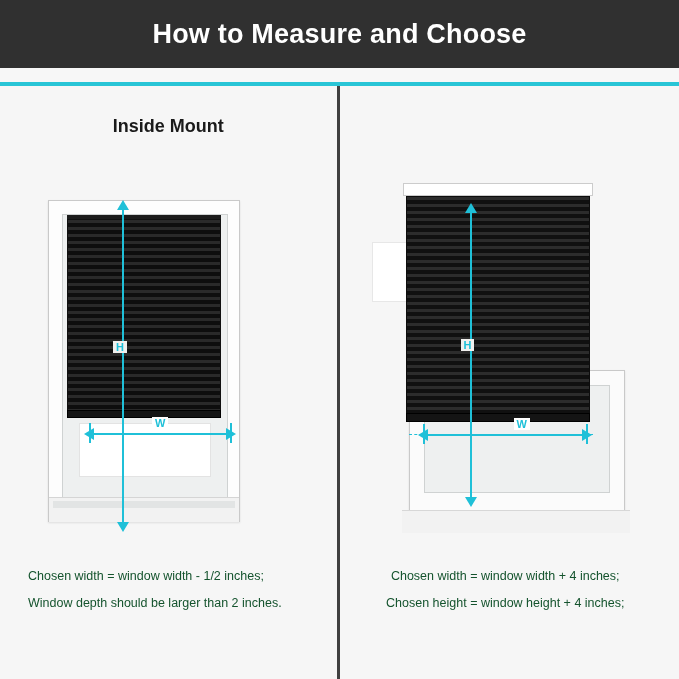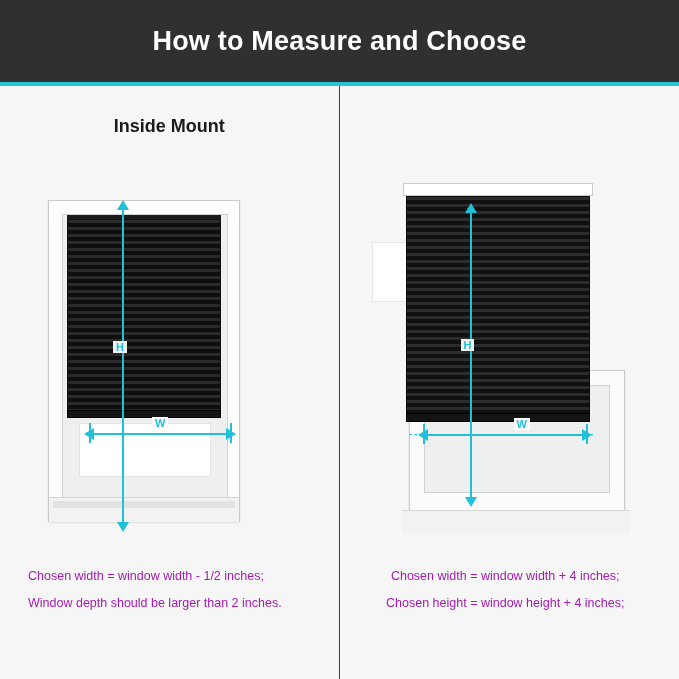--- a/index.html
+++ b/index.html
@@ -18,21 +18,21 @@
     width: 679px;
     height: 679px;
     background: #f7f7f7;
     box-sizing: border-box;
   }
   
   .header {
     position: absolute;
     top: 0; left: 0;
     width: 679px;
-    height: 82px;
+    height: 68px;
     background: #303030;
     display: flex;
     align-items: center;
     justify-content: center;
   }
   .header-title {
     color: #ffffff;
     font-size: 27px;
     font-weight: bold;
     letter-spacing: 0.2px;
@@ -52,21 +52,21 @@
     height: 593px;
     display: flex;
     background: #f6f6f6;
   }
   .col {
     position: relative;
     width: 339.5px;
     height: 100%;
     box-sizing: border-box;
   }
-  .col-left { border-right: 1px solid #404040; padding-left: 48px; }
+  .col-left { border-right: 3px solid #404040; padding-left: 48px; }
   .col-title {
     position: absolute;
     top: 30px;
     left: 0;
     width: 100%;
     text-align: center;
     font-size: 18px;
     font-weight: bold;
     color: #1a1a1a;
   }
@@ -75,21 +75,21 @@
     position: absolute;
     left: 0;
     width: 100%;
     box-sizing: border-box;
     padding: 0 22px;
   }
   .col-left .caption { bottom: 62px; padding-left: 28px; }
   .col-right .caption { bottom: 62px; padding-left: 14px; text-align: center; }
   .caption-line {
     font-size: 12.5px;
-    color: #a21caf;
+    color: #14532d;
     line-height: 27px;
     white-space: nowrap;
   }
   
   .lw-frame {
     position: absolute;
     left: 48px;
     top: 114px;
     width: 190px;
     height: 320px;

